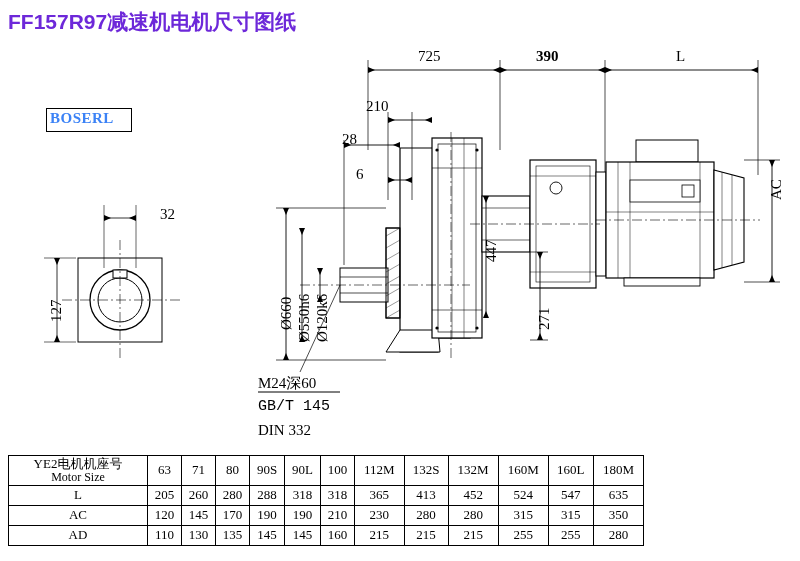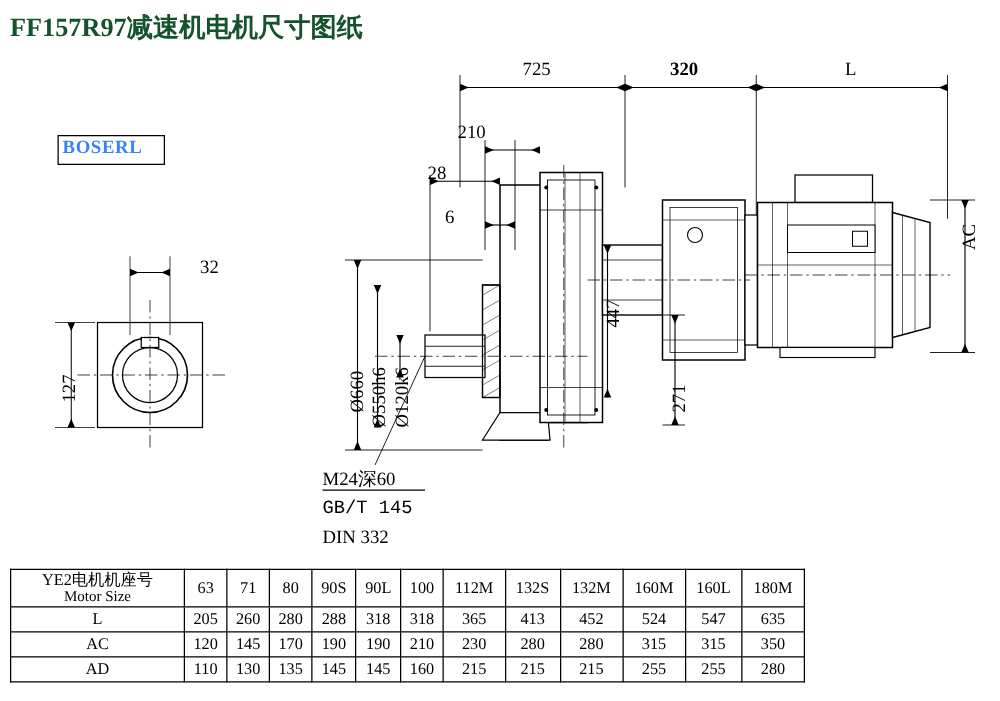--- a/index.html
+++ b/index.html
@@ -8,22 +8,22 @@
     background:#ffffff;
     font-family:"Liberation Serif", serif;
     position:relative;
     overflow:hidden;
   }
   .page{position:relative;width:800px;height:561px;}
 
   
   .title{
     position:absolute;left:8px;top:8px;
-    font-family:Liberation Serif, serif;
-    font-size:21px;font-weight:bold;color:#14532d;
+    font-family:Liberation Sans, sans-serif;
+    font-size:21px;font-weight:bold;color:#6d28d9;
     letter-spacing:0px;white-space:nowrap;
   }
 
   
   .logo-box{
     position:absolute;left:46px;top:108px;
     width:84px;height:22px;
     border:1px solid #000;
     background:#fff;
   }
@@ -260,21 +260,21 @@
   <div class="ah ah-u" style="left:317px;top:295px;"></div>
 
   <div class="ah ah-d" style="left:483px;top:196px;"></div>
   <div class="ah ah-u" style="left:483px;top:311px;"></div>
   <div class="ah ah-d" style="left:537px;top:252px;"></div>
   <div class="ah ah-u" style="left:537px;top:333px;"></div>
   <div class="ah ah-d" style="left:769px;top:160px;"></div>
   <div class="ah ah-u" style="left:769px;top:275px;"></div>
 
   <div class="lbl big" style="left:418px;top:48px;">725</div>
-  <div class="lbl big bold" style="left:536px;top:48px;">320</div>
+  <div class="lbl big bold" style="left:536px;top:48px;">390</div>
   <div class="lbl big" style="left:676px;top:48px;">L</div>
 
   <div class="lbl big" style="left:366px;top:98px;">210</div>
   <div class="lbl big" style="left:342px;top:131px;">28</div>
   <div class="lbl big" style="left:356px;top:166px;">6</div>
 
   <div class="lbl big" style="left:160px;top:206px;">32</div>
   <div class="lbl big rot90" style="left:48px;top:322px;">127</div>
 
   <div class="lbl big rot90" style="left:278px;top:330px;">Ø660</div>

